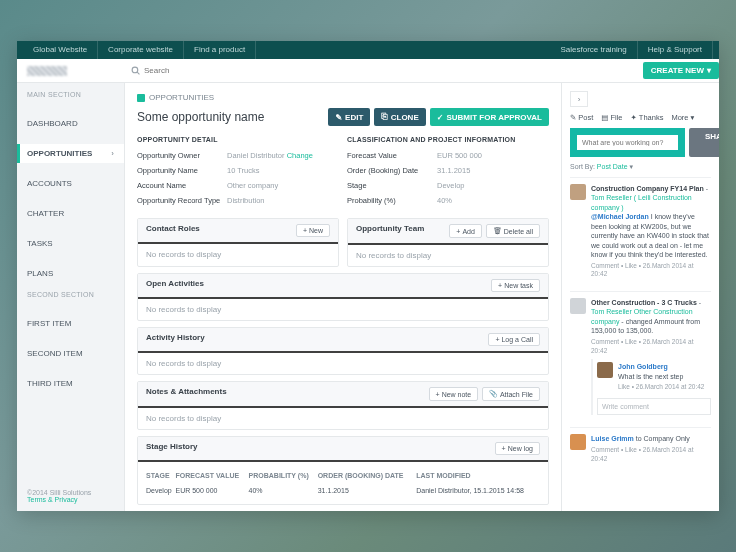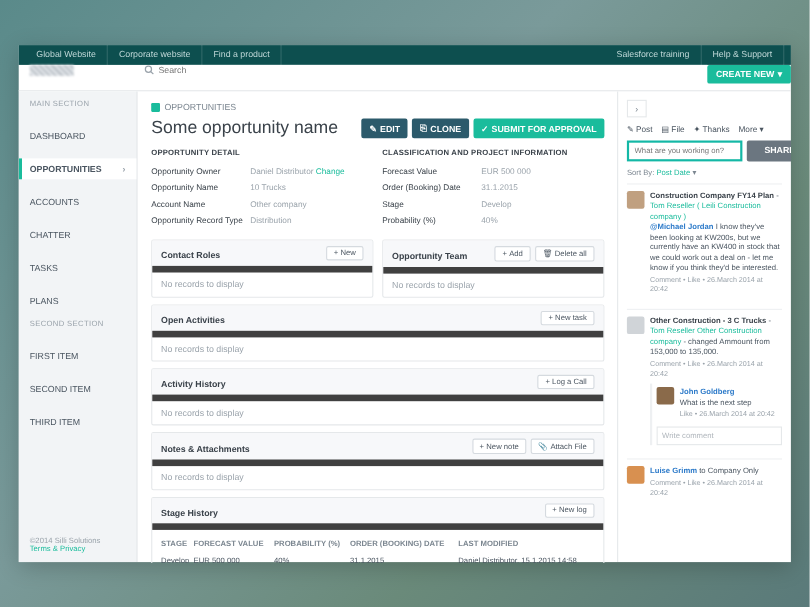--- a/index.html
+++ b/index.html
@@ -2,21 +2,21 @@
 <html><head>
 <meta charset="utf-8">
 <style>
   * { box-sizing: border-box; margin: 0; padding: 0; font-family: "Helvetica Neue", Arial, sans-serif; }
   body { background: linear-gradient(135deg, #5a8a8a 0%, #7a9a9a 40%, #6a8a7a 70%, #5a7a7a 100%); width: 736px; height: 552px; overflow: hidden; display: flex; align-items: center; justify-content: center; }
   .app { width: 702px; height: 470px; background: #fff; box-shadow: 0 4px 20px rgba(0,0,0,0.2); display: flex; flex-direction: column; font-size: 8px; }
   .topbar { background: #0d4f4f; color: #c0d8d8; display: flex; height: 18px; align-items: center; padding: 0 6px; }
   .topbar .l { display: flex; gap: 0; }
   .topbar .item { padding: 0 10px; border-right: 1px solid rgba(255,255,255,0.15); line-height: 18px; cursor: pointer; }
   .topbar .r { margin-left: auto; display: flex; }
-  .header2 { height: 24px; display: flex; align-items: flex-start; border-bottom: 1px solid #e5e8ea; }
+  .header2 { height: 24px; display: flex; align-items: center; border-bottom: 1px solid #e5e8ea; }
   .logo { width: 108px; padding-left: 10px; }
   .logo-box { width: 40px; height: 10px; background: repeating-linear-gradient(45deg,#c0c6cc,#c0c6cc 2px,#e0e4e8 2px,#e0e4e8 4px); filter: blur(1px); }
   .search-wrap { flex: 1; display: flex; align-items: center; gap: 4px; padding-left: 6px; }
   .search-icon { color: #9aa3ab; }
   .search-input { border: 0; outline: 0; font-size: 8px; flex: 1; color: #333; }
   .create-btn { background: #1abc9c; color: #fff; font-weight: 600; padding: 4px 8px; border-radius: 2px; display: flex; align-items: center; gap: 3px; cursor: pointer; }
   .user-block { display: flex; align-items: center; gap: 5px; padding: 0 10px 0 12px; border-left: 1px solid #e5e8ea; height: 100%; width: 158px; }
   .avatar { width: 14px; height: 14px; background: #8b5a3c; border-radius: 2px; }
   .chev { color: #9aa3ab; margin-left: auto; }
   .body { flex: 1; display: flex; overflow: hidden; }
@@ -24,50 +24,50 @@
   .sb-head { color: #9aa3ab; font-size: 7px; padding: 8px 10px 5px; letter-spacing: 0.3px; }
   .sb-item { padding: 5px 10px; color: #4a5560; cursor: pointer; display: flex; align-items: center; margin-top: 11px; }
   .sb-item.active { background: #fff; border-left: 3px solid #1abc9c; padding-left: 7px; font-weight: 600; }
   .sb-item .ar { margin-left: auto; color: #9aa3ab; }
   .sb-footer { margin-top: auto; padding: 8px 10px; color: #9aa3ab; font-size: 7px; }
   .sb-footer a { color: #1abc9c; text-decoration: none; }
   .main { flex: 1; padding: 10px 12px; overflow-y: auto; }
   .bc { display: flex; align-items: center; gap: 4px; color: #7b8690; margin-bottom: 6px; }
   .bc .sq { width: 8px; height: 8px; background: #1abc9c; border-radius: 1px; }
   .title-row { display: flex; align-items: center; margin-bottom: 10px; }
-  .h1 { font-size: 16px; font-weight: 300; color: #3a424a; }
+  .h1 { font-size: 12px; font-weight: 300; color: #3a424a; }
   .title-actions { margin-left: auto; display: flex; gap: 4px; }
   .btn { padding: 4px 7px; border-radius: 2px; font-weight: 600; cursor: pointer; display: inline-flex; align-items: center; gap: 3px; }
   .btn-dark { background: #2c5a6b; color: #fff; }
   .btn-teal { background: #1abc9c; color: #fff; }
   .cols2 { display: flex; gap: 8px; margin-bottom: 10px; }
   .col { flex: 1; }
   .sec-title { font-weight: 700; font-size: 7px; color: #3a424a; padding-bottom: 5px; letter-spacing: 0.2px; }
   .kv { display: flex; padding: 3px 0; font-size: 7.5px; }
   .kv .k { width: 90px; color: #3a424a; }
   .kv .v { color: #9aa3ab; }
   .kv .v a { color: #1abc9c; text-decoration: none; }
   .panel { border: 1px solid #e5e8ea; border-radius: 2px; margin-bottom: 6px; }
-  .panel-hd { background: #f7f8fa; padding: 5px 8px; display: flex; align-items: flex-end; border-bottom: 6px solid #404040; }
+  .panel-hd { background: #f7f8fa; padding: 5px 8px; display: flex; align-items: flex-start; border-bottom: 2px solid #404040; }
   .panel-hd .t { font-weight: 600; color: #3a424a; }
   .panel-hd .acts { margin-left: auto; display: flex; gap: 4px; }
   .mini-btn { border: 1px solid #d5dadf; background: #fff; padding: 2px 6px; border-radius: 2px; color: #4a5560; cursor: pointer; display: inline-flex; align-items: center; gap: 2px; font-size: 7px; }
   .panel-bd { padding: 6px 8px; color: #9aa3ab; }
   .row2 { display: flex; gap: 8px; }
   .row2 > .panel { flex: 1; }
   table.stg { width: 100%; font-size: 7px; border-collapse: collapse; }
   table.stg th { text-align: left; color: #7b8690; font-weight: 600; padding: 4px 0; }
   table.stg td { color: #4a5560; padding: 4px 0; }
   .rside { width: 158px; border-left: 1px solid #e5e8ea; padding: 8px; display: flex; flex-direction: column; gap: 6px; overflow-y: auto; }
   .rside-top { display: flex; }
   .tab-btn { border: 1px solid #e5e8ea; width: 18px; height: 16px; display: flex; align-items: center; justify-content: center; color: #7b8690; cursor: pointer; }
   .rside-tabs { display: flex; gap: 8px; font-size: 7.5px; color: #4a5560; }
   .rside-tabs span { cursor: pointer; display: inline-flex; align-items: center; gap: 2px; }
   .share-row { display: flex; gap: 4px; }
-  .share-input { flex: 1; border: 2px solid #14b8a6; padding: 4px 5px; font-size: 7px; color: #9aa3ab; outline: 0; }
+  .share-input { flex: 1; border: 7px solid #14b8a6; padding: 4px 5px; font-size: 7px; color: #9aa3ab; outline: 0; }
   .share-btn { background: #6b7680; color: #fff; padding: 4px 16px; border-radius: 2px; font-weight: 600; cursor: pointer; }
   .sortby { font-size: 7px; color: #7b8690; }
   .sortby .green { color: #1abc9c; }
   .feed-item { display: flex; gap: 5px; padding: 6px 0; border-top: 1px solid #eef0f2; }
   .feed-item:first-of-type { border-top: 0; }
   .fav { width: 16px; height: 16px; flex-shrink: 0; border-radius: 2px; }
   .fav.a { background: #c0a080; }
   .fav.b { background: #d0d4d8; }
   .fav.c { background: #8a6a4a; }
   .fav.d { background: #d89050; }

